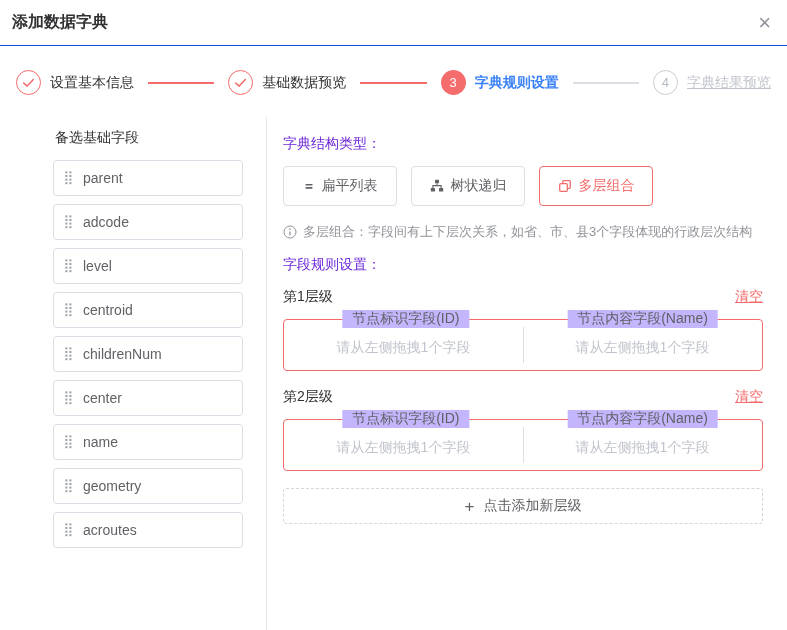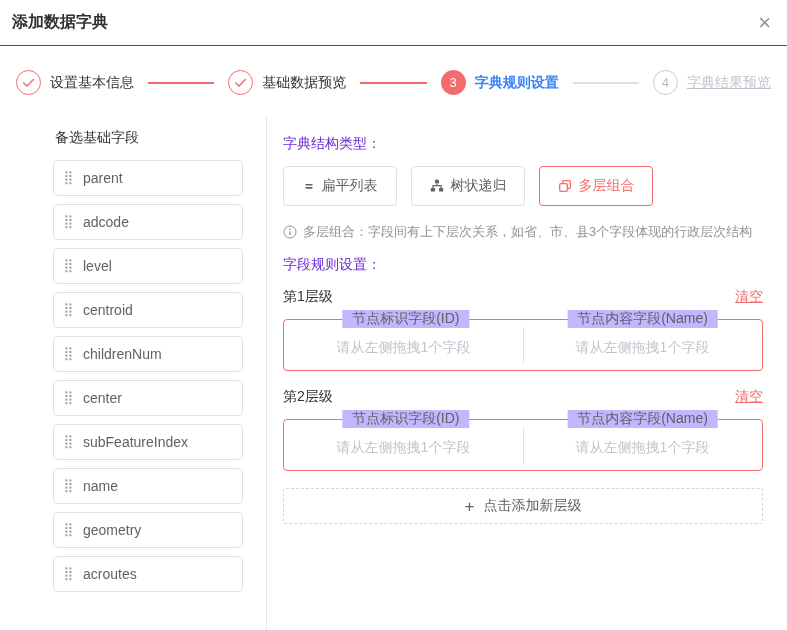--- a/index.html
+++ b/index.html
@@ -201,35 +201,20 @@
               <rect x="0.4" y="0.4" width="2" height="2"></rect>
               <rect x="4.4" y="0.4" width="2" height="2"></rect>
               <rect x="0.4" y="4" width="2" height="2"></rect>
               <rect x="4.4" y="4" width="2" height="2"></rect>
               <rect x="0.4" y="7.6" width="2" height="2"></rect>
               <rect x="4.4" y="7.6" width="2" height="2"></rect>
               <rect x="0.4" y="11.2" width="2" height="2"></rect>
               <rect x="4.4" y="11.2" width="2" height="2"></rect>
             </svg>
           </span>
-          <span class="field-label">subFeatureIndex</span>
-        </div>
-        <div class="field-item">
-          <span class="handle">
-            <svg width="7" height="14" viewBox="0 0 7 14" fill="#9b9ea3">
-              <rect x="0.4" y="0.4" width="2" height="2"></rect>
-              <rect x="4.4" y="0.4" width="2" height="2"></rect>
-              <rect x="0.4" y="4" width="2" height="2"></rect>
-              <rect x="4.4" y="4" width="2" height="2"></rect>
-              <rect x="0.4" y="7.6" width="2" height="2"></rect>
-              <rect x="4.4" y="7.6" width="2" height="2"></rect>
-              <rect x="0.4" y="11.2" width="2" height="2"></rect>
-              <rect x="4.4" y="11.2" width="2" height="2"></rect>
-            </svg>
-          </span>
           <span class="field-label">name</span>
         </div>
         <div class="field-item">
           <span class="handle">
             <svg width="7" height="14" viewBox="0 0 7 14" fill="#9b9ea3">
               <rect x="0.4" y="0.4" width="2" height="2"></rect>
               <rect x="4.4" y="0.4" width="2" height="2"></rect>
               <rect x="0.4" y="4" width="2" height="2"></rect>
               <rect x="4.4" y="4" width="2" height="2"></rect>
               <rect x="0.4" y="7.6" width="2" height="2"></rect>

